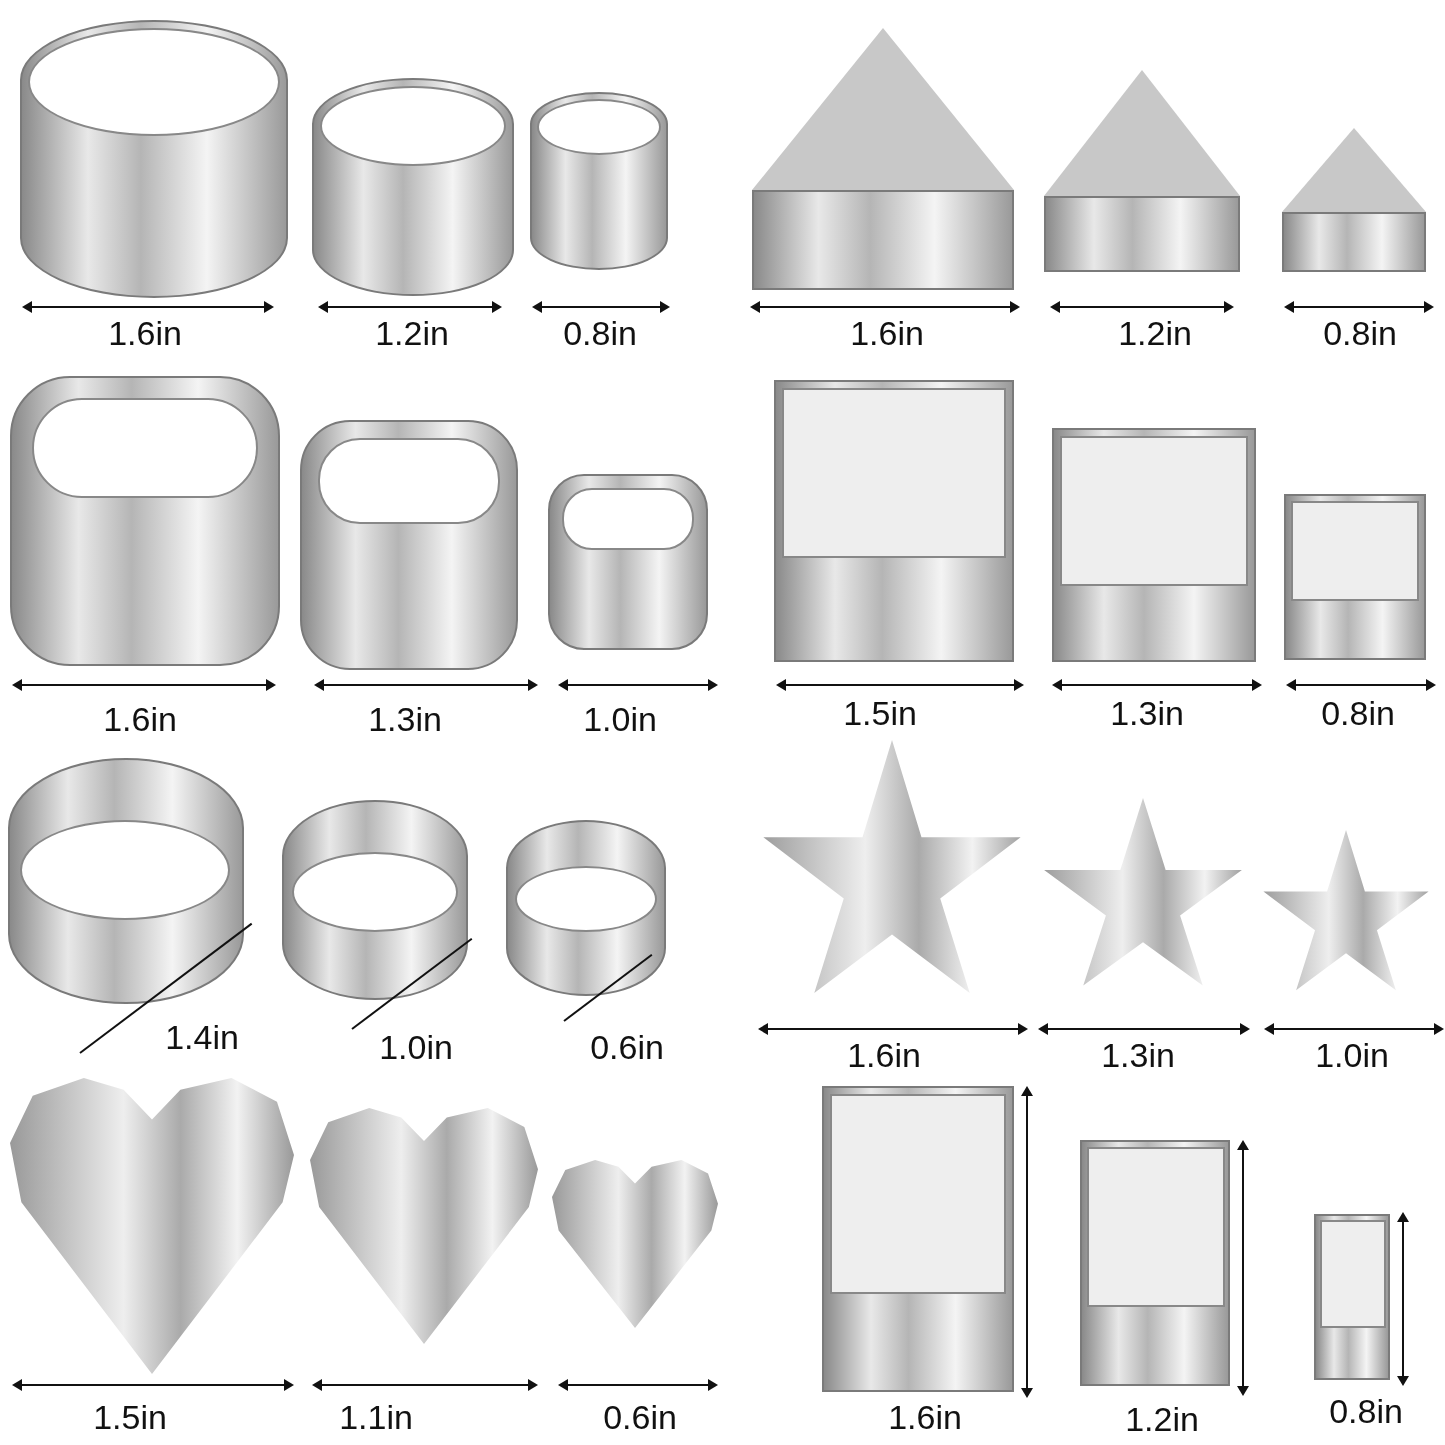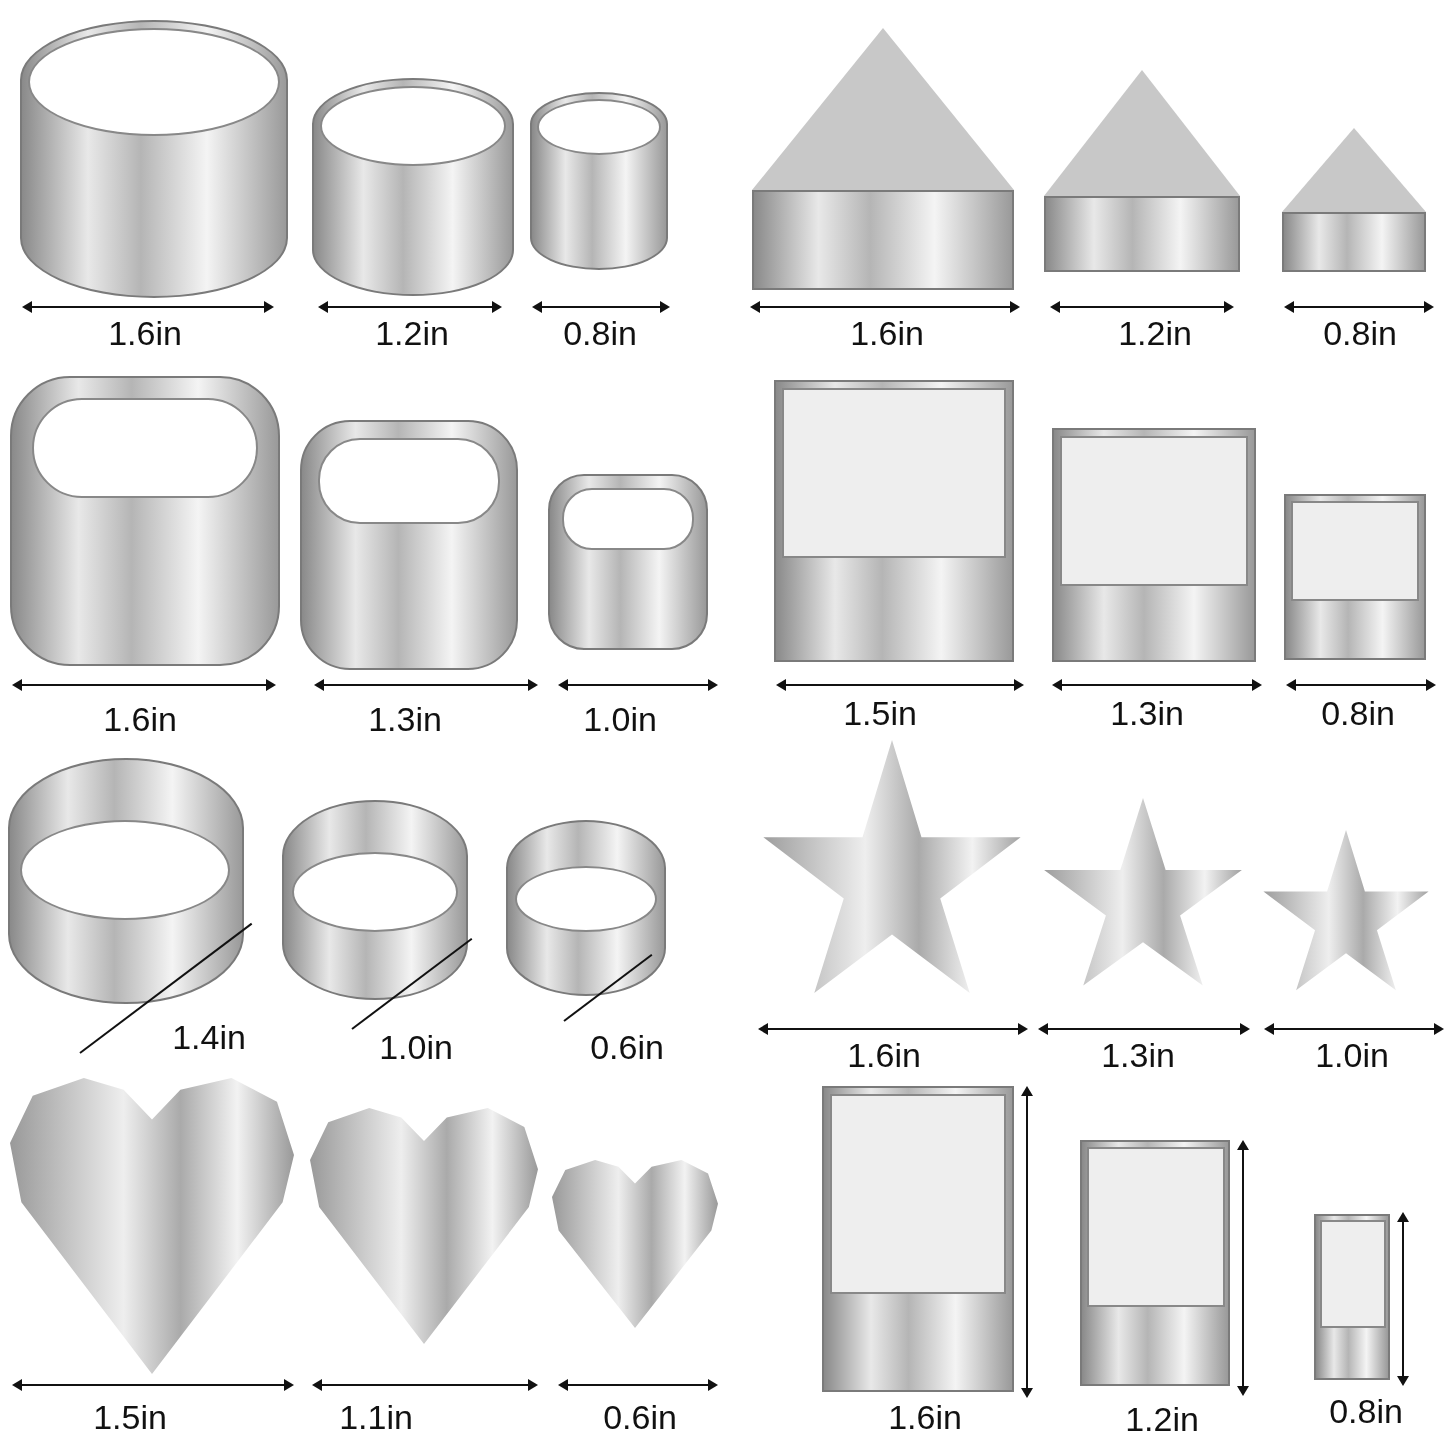--- a/index.html
+++ b/index.html
@@ -87,21 +87,21 @@
   </div>
 <div class="item metal" style="left:282px;top:800px;width:186px;height:200px;border-radius:93px/56px;">
     <div class="inner" style="left:8px;top:50px;width:166px;height:80px;border-radius:83px/40px;"></div>
   </div>
 <div class="item metal" style="left:506px;top:820px;width:160px;height:176px;border-radius:80px/48px;">
     <div class="inner" style="left:7px;top:44px;width:142px;height:66px;border-radius:71px/33px;"></div>
   </div>
 <div class="darrow" style="left:80px;top:1052px;width:215px;transform:rotate(-37deg);"></div>
 <div class="darrow" style="left:352px;top:1028px;width:150px;transform:rotate(-37deg);"></div>
 <div class="darrow" style="left:564px;top:1020px;width:110px;transform:rotate(-37deg);"></div>
-<div class="lbl" style="left:202px;top:1018px;margin-left:7px;">1.4in</div>
+<div class="lbl" style="left:202px;top:1018px;">1.4in</div>
 <div class="lbl" style="left:416px;top:1028px;">1.0in</div>
 <div class="lbl" style="left:627px;top:1028px;">0.6in</div>
 
 <div class="item" style="left:758px;top:740px;width:268px;height:278px;background:linear-gradient(90deg,#999,#eee 40%,#aaa 60%,#f2f2f2 80%,#999);clip-path:polygon(50% 0%,61% 35%,98% 35%,68% 57%,79% 91%,50% 70%,21% 91%,32% 57%,2% 35%,39% 35%);"></div>
 <div class="item" style="left:1040px;top:798px;width:206px;height:206px;background:linear-gradient(90deg,#999,#eee 40%,#aaa 60%,#f2f2f2 80%,#999);clip-path:polygon(50% 0%,61% 35%,98% 35%,68% 57%,79% 91%,50% 70%,21% 91%,32% 57%,2% 35%,39% 35%);"></div>
 <div class="item" style="left:1260px;top:830px;width:172px;height:176px;background:linear-gradient(90deg,#999,#eee 40%,#aaa 60%,#f2f2f2 80%,#999);clip-path:polygon(50% 0%,61% 35%,98% 35%,68% 57%,79% 91%,50% 70%,21% 91%,32% 57%,2% 35%,39% 35%);"></div>
 <div class="arrow" style="left:764px;top:1028px;width:258px;"></div>
 <div class="arrow" style="left:1044px;top:1028px;width:200px;"></div>
 <div class="arrow" style="left:1270px;top:1028px;width:168px;"></div>
 <div class="lbl" style="left:884px;top:1036px;">1.6in</div>

